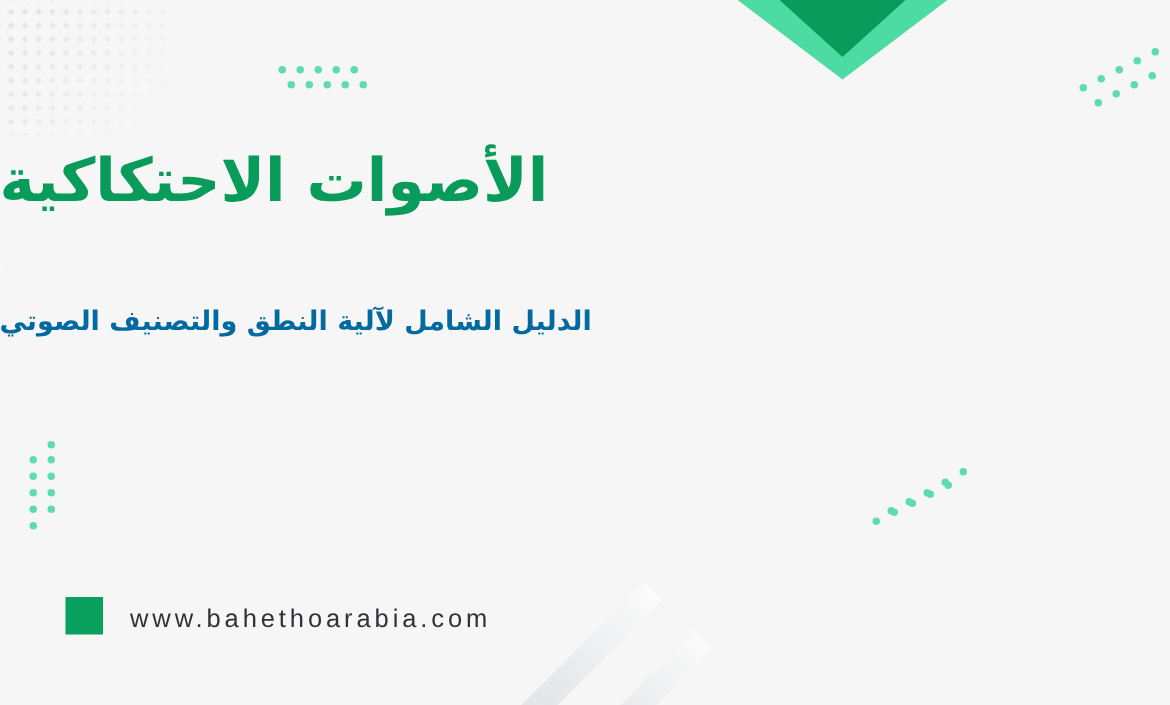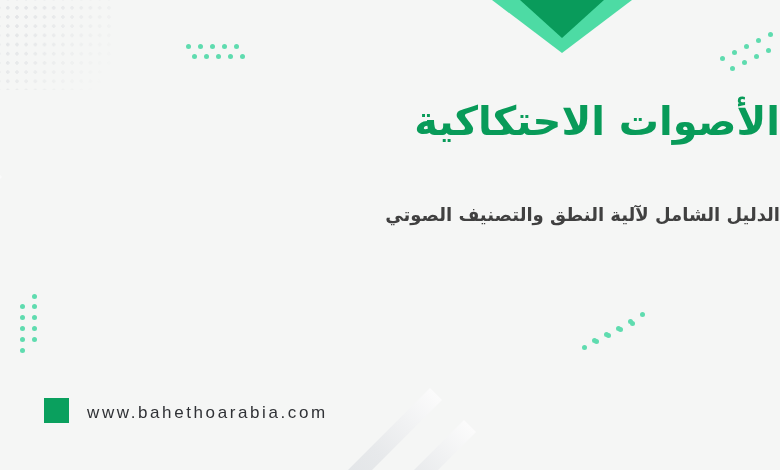--- a/index.html
+++ b/index.html
@@ -71,37 +71,37 @@
     width: 5px; height: 5px;
     border-radius: 50%;
     background: #5fdcaf;
   }
 
   
   #content {
     position: absolute;
     left: 0; right: 0;
     top: 96px;
-    text-align: right;
+    text-align: left;
   }
   #title {
     font-family: "DejaVu Sans", "Liberation Sans", sans-serif;
     font-size: 40px;
     font-weight: 700;
     color: #089b59;
     letter-spacing: 0;
     line-height: 1.25;
     margin: 0;
     direction: rtl;
   }
   #subtitle {
     font-family: "DejaVu Sans", "Liberation Sans", sans-serif;
     font-size: 18px;
     font-weight: 700;
-    color: #404040;
+    color: #0369a1;
     margin: 0;
     padding-top: 58px;
     direction: rtl;
   }
 
   
   #footer {
     position: absolute;
     left: 44px;
     top: 398px;

